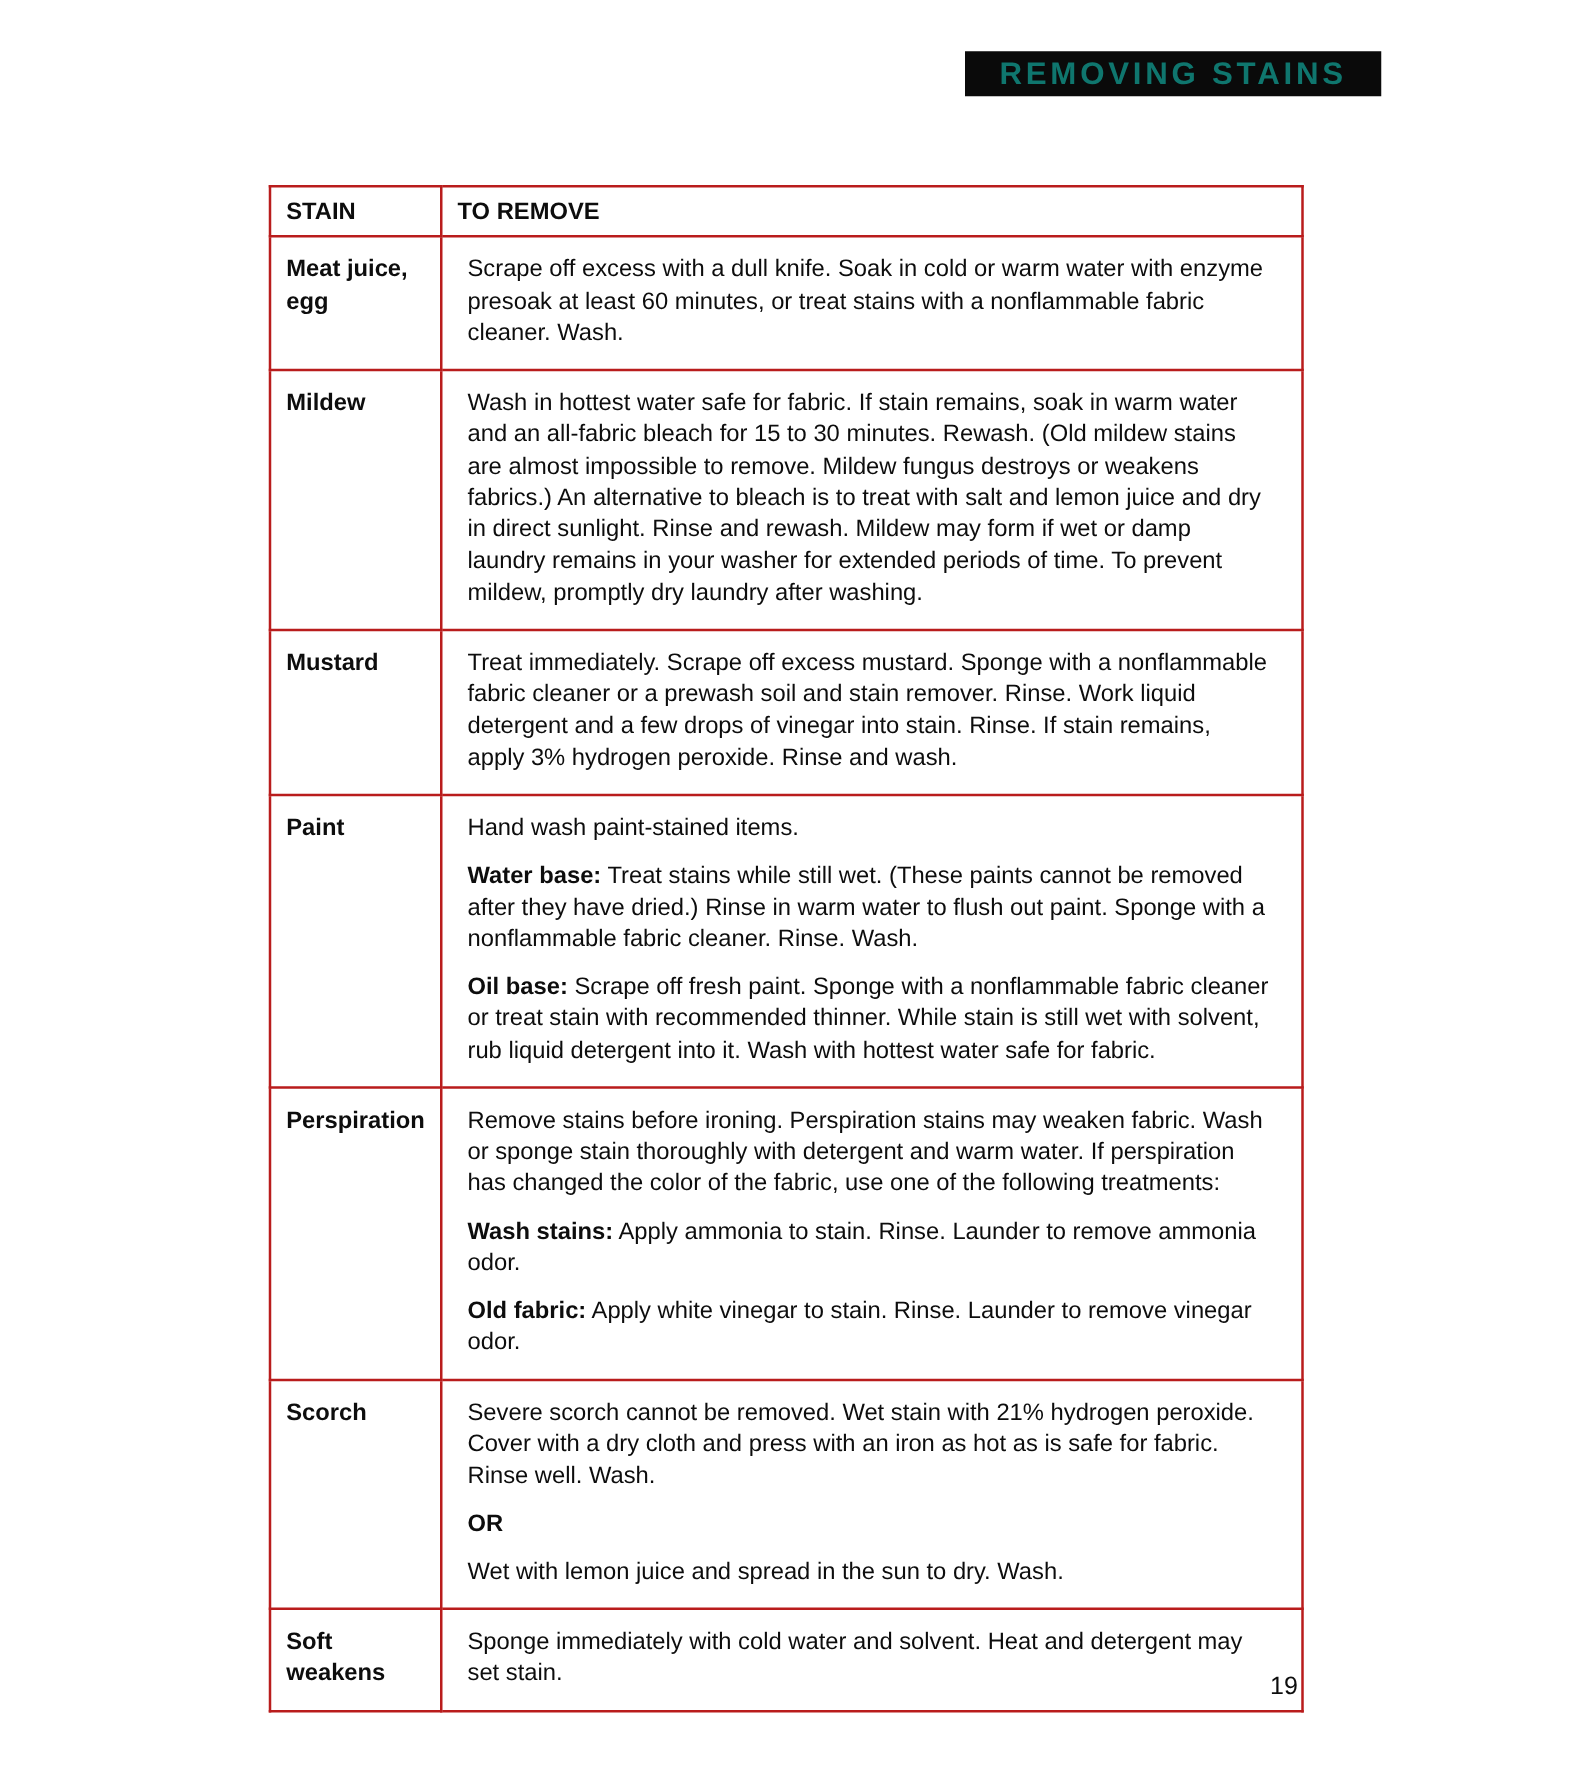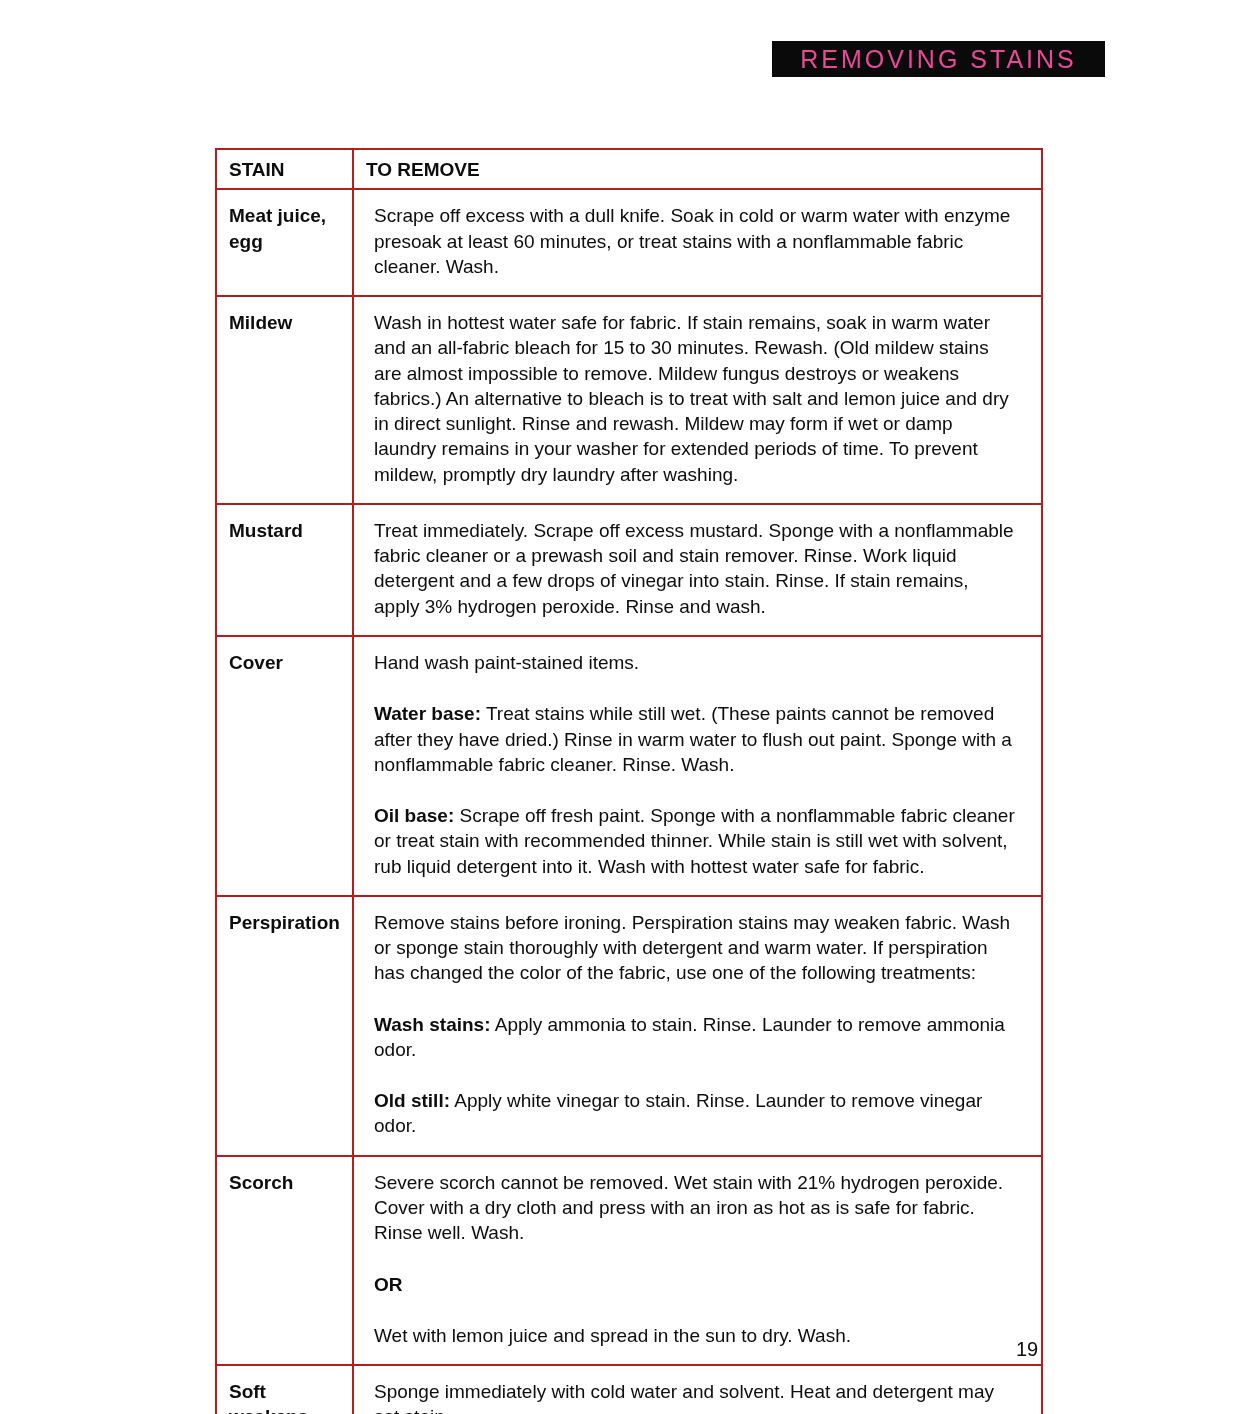--- a/index.html
+++ b/index.html
@@ -16,22 +16,22 @@
     left: 772px;
     top: 41px;
     width: 333px;
     height: 36px;
     background: #0a0a0a;
     display: flex;
     align-items: center;
     justify-content: center;
   }
   .header-banner .banner-text {
-    color: #ec4899;
-    font-weight: normal;
+    color: #0f766e;
+    font-weight: bold;
     font-size: 25px;
     letter-spacing: 3px;
     white-space: nowrap;
   }
   table.stain-table {
     position: absolute;
     left: 215px;
     top: 148px;
     width: 828px;
     border-collapse: collapse;
@@ -53,21 +53,21 @@
   }
   th.remove-header { padding-left: 20px; }
   td.stain-cell {
     padding: 13px 20px 13px 12px;
     font-weight: bold;
   }
   td.remove-cell {
     padding: 13px 26px 16px 20px;
   }
   p.instruction-para { margin: 0; }
-  p.instruction-para + p.instruction-para { margin-top: 26px; }
+  p.instruction-para + p.instruction-para { margin-top: 13px; }
   p.instruction-para strong { font-weight: bold; }
   .page-number {
     position: absolute;
     left: 1016px;
     top: 1338px;
     font-size: 20px;
   }
 </style>
 </head>
 <body>
@@ -104,34 +104,34 @@
   </tr>
 
   <tr>
     <td class="stain-cell">Mustard</td>
     <td class="remove-cell">
           <p class="instruction-para">Treat immediately. Scrape off excess mustard. Sponge with a nonflammable fabric cleaner or a prewash soil and stain remover. Rinse. Work liquid detergent and a few drops of vinegar into stain. Rinse. If stain remains, apply 3% hydrogen peroxide. Rinse and wash.</p>
         </td>
   </tr>
 
   <tr>
-    <td class="stain-cell">Cover</td>
+    <td class="stain-cell">Paint</td>
     <td class="remove-cell">
           <p class="instruction-para">Hand wash paint-stained items.</p>
           <p class="instruction-para"><strong>Water base:</strong> Treat stains while still wet. (These paints cannot be removed after they have dried.) Rinse in warm water to flush out paint. Sponge with a nonflammable fabric cleaner. Rinse. Wash.</p>
           <p class="instruction-para"><strong>Oil base:</strong> Scrape off fresh paint. Sponge with a nonflammable fabric cleaner or treat stain with recommended thinner. While stain is still wet with solvent, rub liquid detergent into it. Wash with hottest water safe for fabric.</p>
         </td>
   </tr>
 
   <tr>
     <td class="stain-cell">Perspiration</td>
     <td class="remove-cell">
           <p class="instruction-para">Remove stains before ironing. Perspiration stains may weaken fabric. Wash or sponge stain thoroughly with detergent and warm water. If perspiration has changed the color of the fabric, use one of the following treatments:</p>
           <p class="instruction-para"><strong>Wash stains:</strong> Apply ammonia to stain. Rinse. Launder to remove ammonia odor.</p>
-          <p class="instruction-para"><strong>Old still:</strong> Apply white vinegar to stain. Rinse. Launder to remove vinegar odor.</p>
+          <p class="instruction-para"><strong>Old fabric:</strong> Apply white vinegar to stain. Rinse. Launder to remove vinegar odor.</p>
         </td>
   </tr>
 
   <tr>
     <td class="stain-cell">Scorch</td>
     <td class="remove-cell">
           <p class="instruction-para">Severe scorch cannot be removed. Wet stain with 21% hydrogen peroxide. Cover with a dry cloth and press with an iron as hot as is safe for fabric. Rinse well. Wash.</p>
           <p class="instruction-para"><strong>OR</strong></p>
           <p class="instruction-para">Wet with lemon juice and spread in the sun to dry. Wash.</p>
         </td>

